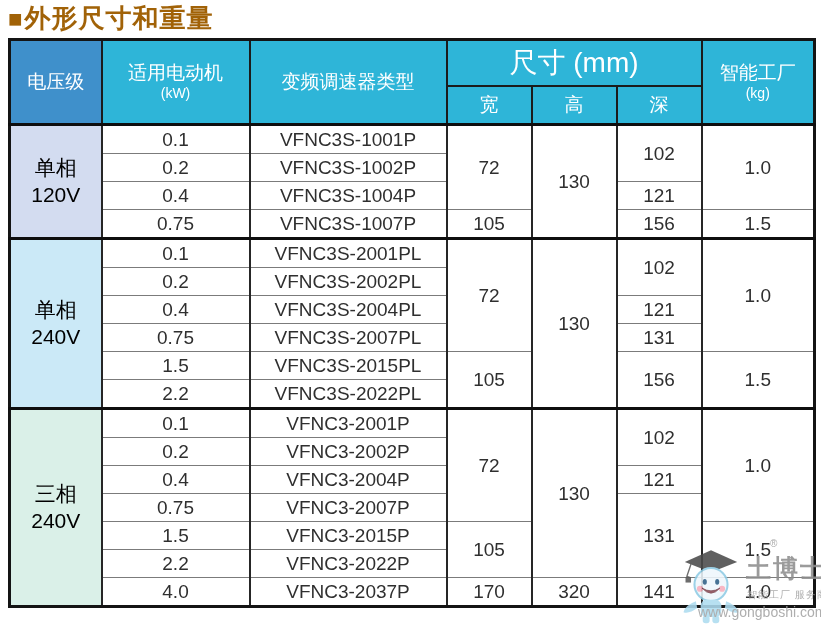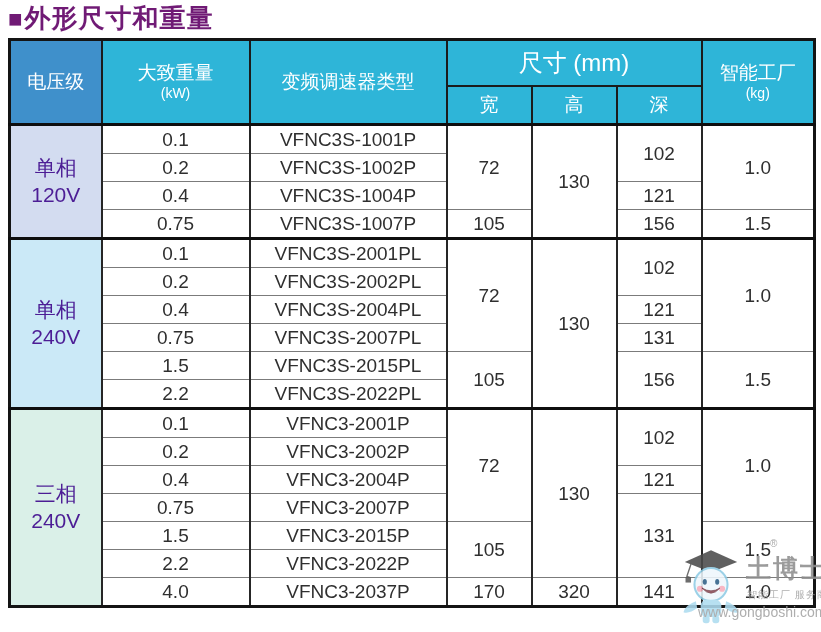--- a/index.html
+++ b/index.html
@@ -1,21 +1,21 @@
 <!DOCTYPE html>
 <html><head>
 <meta charset="utf-8">
 <style>
   html,body{margin:0;padding:0;background:#fff;}
   .wrap{
     position:relative;width:821px;height:632px;background:#fff;overflow:hidden;
     font-family:"Liberation Sans",sans-serif;color:#2f2f2f;
   }
   .title{
-    position:absolute;left:8px;top:1px;font-size:26px;font-weight:bold;color:#701a75;
+    position:absolute;left:8px;top:1px;font-size:26px;font-weight:bold;color:#a16207;
     letter-spacing:1px;white-space:nowrap;
   }
   .title .bullet{font-size:24px;margin-right:1px;}
   table.spec{
     position:absolute;left:8px;top:38px;width:805px;
     border-collapse:collapse;table-layout:fixed;
     border:3px solid #141414;
   }
   col.c-volt{width:92px;} col.c-kw{width:148px;} col.c-type{width:197px;}
   col.c-w{width:85px;} col.c-h{width:85px;} col.c-d{width:85px;} col.c-wt{width:113px;}
@@ -28,21 +28,21 @@
   thead tr.hB th{height:36px;}
   th.volt-h{background:#3F90CB;}
   th .l2{display:block;font-size:14px;}
   tbody td{
     border-left:2px solid #262626;border-right:2px solid #262626;
     border-top:1px solid #7b7b7b;border-bottom:1px solid #7b7b7b;
     text-align:center;vertical-align:middle;padding:0;
     font-size:19px;height:27px;background:#fff;color:#2f2f2f;
   }
   tbody.grp > tr:first-child > td{border-top:3px solid #0e0e0e;}
-  td.vlabel{font-size:21px;line-height:1.25;color:#4c1d95;}
+  td.vlabel{font-size:21px;line-height:1.25;color:#000000;}
   td.vlabel .l2{display:block;}
   tbody.g0 td.vlabel{background:#D3DCF0;}
   tbody.g1 td.vlabel{background:#CBE9F7;}
   tbody.g2 td.vlabel{background:#DAF0E8;}
   
   .watermark{position:absolute;left:676px;top:538px;width:150px;height:94px;opacity:.88;pointer-events:none;}
   .watermark .mascot{position:absolute;left:4px;top:8px;}
   .watermark .reg{position:absolute;left:94px;top:0;font-size:10px;color:#9b9b9b;}
   .watermark .brand{
     position:absolute;left:70px;top:14px;font-size:25px;font-weight:bold;color:#8e8e8e;
@@ -67,25 +67,25 @@
         <col class="c-type">
       <col class="c-w">
         <col class="c-h">
         <col class="c-d">
         <col class="c-wt">
     </colgroup>
     <thead>
       <tr class="hA">
         <th rowspan="2" class="volt-h">电压级</th>
         <th rowspan="2">
-          <span>大致重量</span>
+          <span>适用电动机</span>
           <span class="l2">(kW)</span>
         </th>
         <th rowspan="2">变频调速器类型</th>
-        <th colspan="3" style="font-size:24px;">尺寸 (mm)</th>
+        <th colspan="3" style="font-size:28px;">尺寸 (mm)</th>
         <th rowspan="2">
           <span>智能工厂</span>
           <span class="l2">(kg)</span>
         </th>
       </tr>
       <tr class="hB">
         <th>宽</th>
         <th>高</th>
         <th>深</th>
       </tr>

